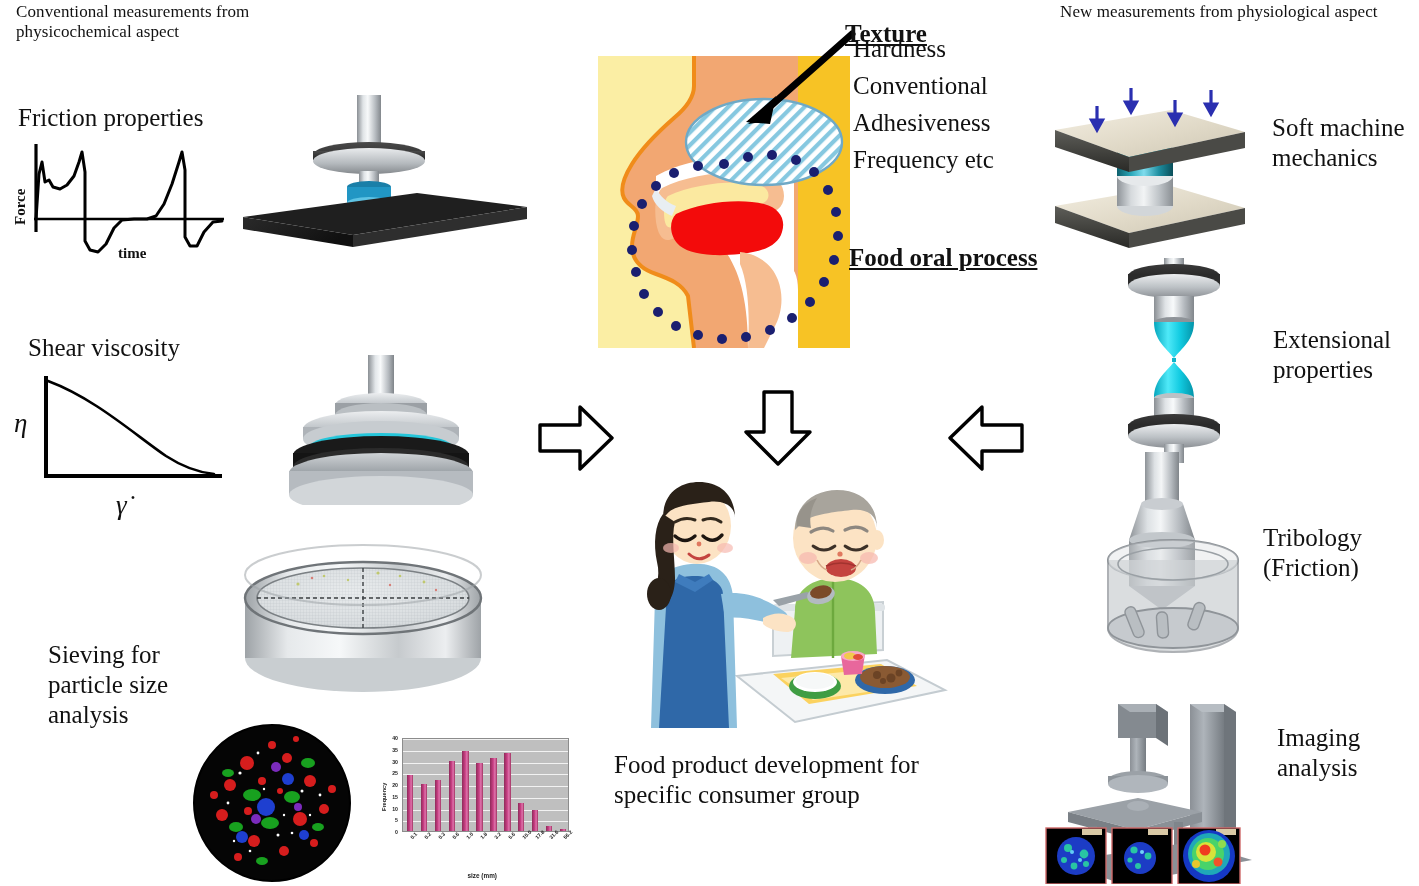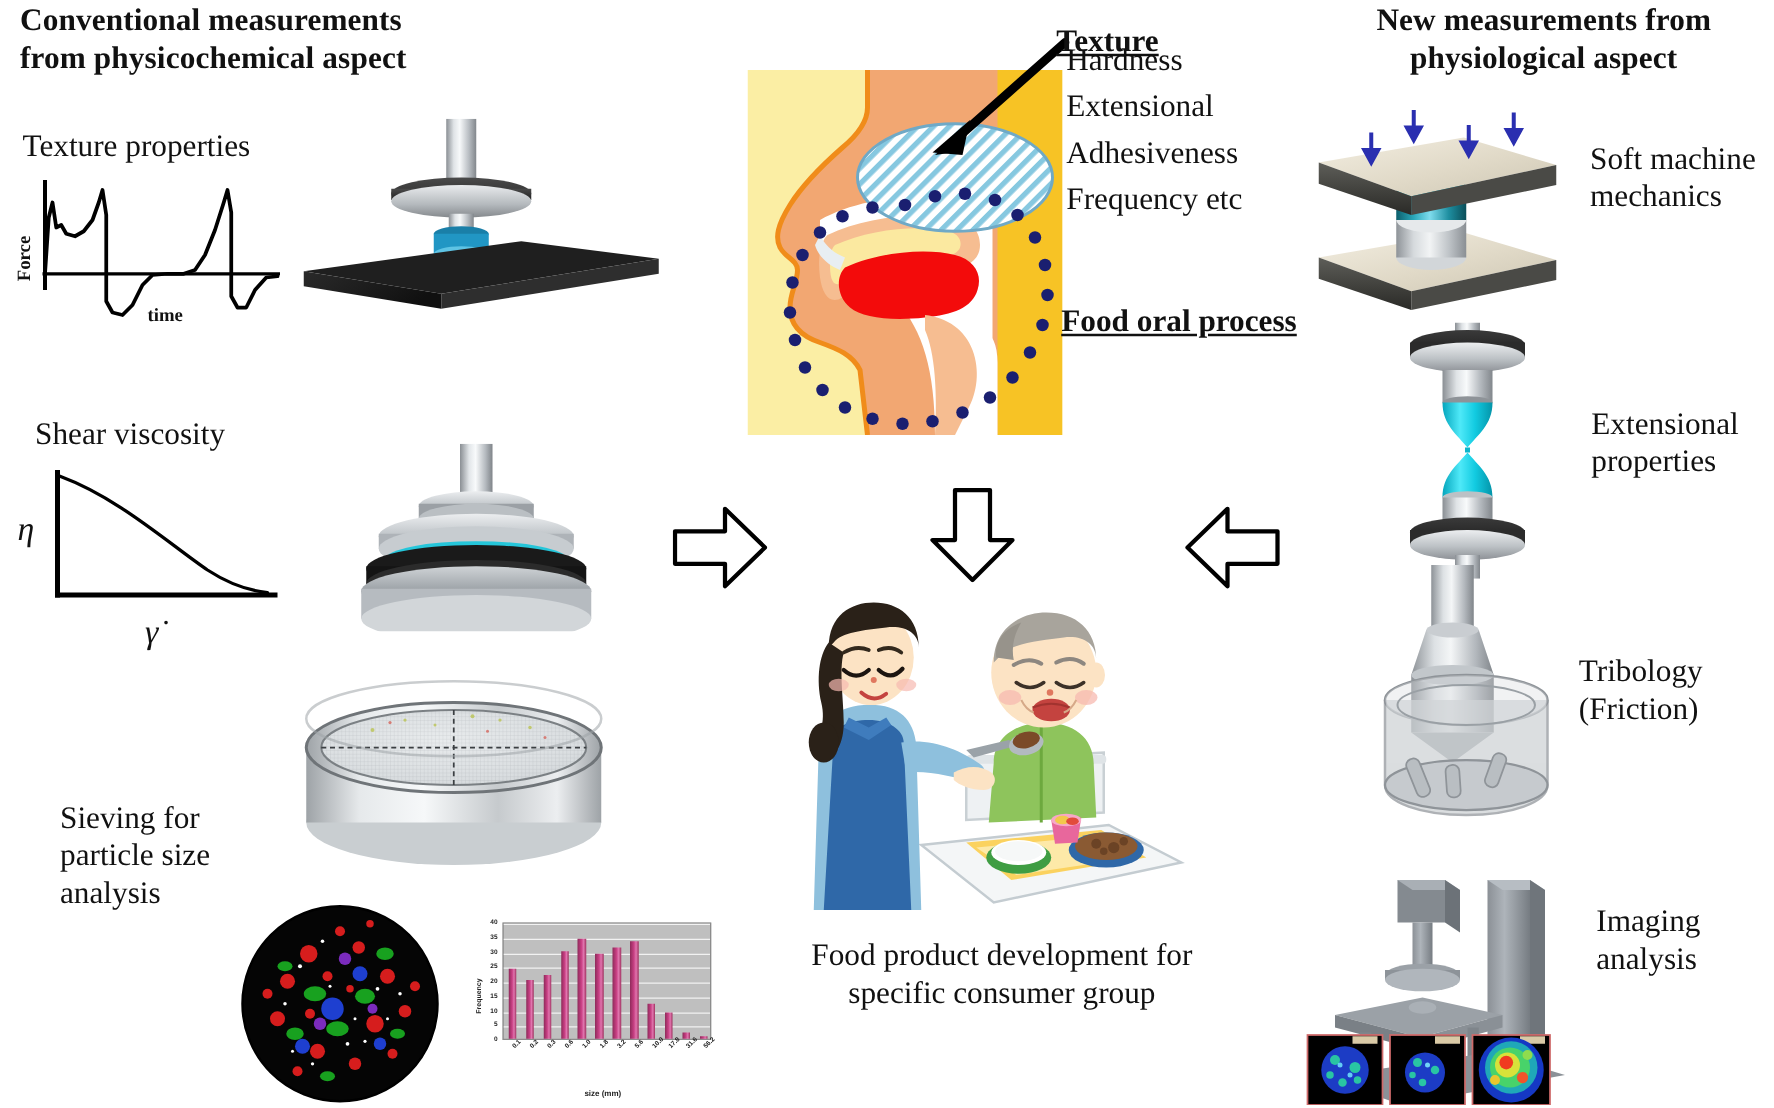--- a/index.html
+++ b/index.html
@@ -1,22 +1,22 @@
 <!DOCTYPE html>
 <html><head>
 <meta charset="utf-8">
 <style>
   html,body{margin:0;padding:0;background:#fff;}
   body{width:1419px;height:886px;position:relative;overflow:hidden;
        font-family:"Liberation Serif","DejaVu Serif",serif;color:#111;}
   .abs{position:absolute;}
-  .hdr{font-weight:bold;font-size:25px;line-height:1.18;letter-spacing:.1px;}
+  .hdr{font-weight:normal;font-size:17px;line-height:1.18;letter-spacing:.1px;}
   .lbl{font-size:25px;line-height:1.2;}
   .ul{text-decoration:underline;font-weight:bold;}
-  .center{text-align:center;}
+  .center{text-align:left;}
 
   
   .axis-y-cap{font-weight:bold;font-size:15px;transform:rotate(-90deg);transform-origin:left top;}
   .axis-x-cap{font-weight:bold;font-size:15px;}
 
   
   #barchart{background:#ffffff;}
   .bc-plot{position:absolute;background:#bfbfbf;border:1px solid #8c8c8c;box-sizing:border-box;}
   .bc-grid{position:absolute;left:0;right:0;height:1px;background:#f2f2f2;}
   .bc-bar{position:absolute;bottom:0;background:linear-gradient(90deg,#8e2a5a 0%,#c94084 45%,#e075ae 70%,#a0305f 100%);}
@@ -29,21 +29,21 @@
   .bc-xlab{position:absolute;font-size:6.4px;font-family:"Liberation Sans",sans-serif;font-weight:bold;
            color:#222;white-space:nowrap;}
 </style>
 </head>
 <body>
 
 <div class="abs hdr" style="left:16px;top:2px;width:330px;">Conventional measurements from physicochemical aspect</div>
 
 <div class="abs hdr center" style="left:1060px;top:2px;width:350px;">New measurements from physiological aspect</div>
 
-<div class="abs lbl" style="left:18px;top:103px;">Texture properties</div>
+<div class="abs lbl" style="left:18px;top:103px;">Friction properties</div>
 
 <div class="abs" style="left:10px;top:140px;width:220px;height:125px;">
   <svg width="220" height="125" viewBox="0 0 220 125">
     <line x1="26" y1="4" x2="26" y2="92" stroke="#000" stroke-width="3.2"></line>
     <line x1="24" y1="79" x2="214" y2="79" stroke="#000" stroke-width="2.6"></line>
     <path d="M26,79 L29,34 L32,22 L35,42 L39,40 L43,47 L50,49 L57,45 L64,36 L69,22 L72,12
              L75,32 L75,79 L75,101 L80,110 L88,112 L96,104 L104,88 L112,80 L124,79
              L137,79 L146,76 L154,64 L162,44 L169,22 L172,12 L175,30 L175,79 L175,97
              L180,106 L187,106 L194,92 L203,82 L212,81" fill="none" stroke="#000" stroke-width="3" stroke-linejoin="round" stroke-linecap="round"></path>
   </svg>
@@ -365,21 +365,21 @@
 <div class="abs" style="left:740px;top:28px;width:120px;height:96px;">
   <svg width="120" height="96" viewBox="0 0 120 96">
     <line x1="112" y1="6" x2="24" y2="84" stroke="#000" stroke-width="7" stroke-linecap="round"></line>
     <polygon points="8,96 34,72 22,94" fill="#000"></polygon>
     <polygon points="6,94 36,68 30,96" fill="#000"></polygon>
   </svg>
 </div>
 
 <div class="abs lbl ul" style="left:845px;top:19px;">Texture</div>
 <div class="abs lbl" style="left:853px;top:34px;">Hardness</div>
-<div class="abs lbl" style="left:853px;top:71px;">Extensional</div>
+<div class="abs lbl" style="left:853px;top:71px;">Conventional</div>
 <div class="abs lbl" style="left:853px;top:108px;">Adhesiveness</div>
 <div class="abs lbl" style="left:853px;top:145px;">Frequency etc</div>
 <div class="abs lbl ul" style="left:849px;top:243px;text-align:right;">Food oral process</div>
 
 <div class="abs" style="left:538px;top:403px;width:76px;height:70px;">
   <svg width="76" height="70" viewBox="0 0 76 70">
     <polygon points="2,22 42,22 42,4 74,35 42,66 42,48 2,48" fill="#fff" stroke="#000" stroke-width="3.4" stroke-linejoin="round"></polygon>
   </svg>
 </div>
 <div class="abs" style="left:742px;top:390px;width:72px;height:76px;">

